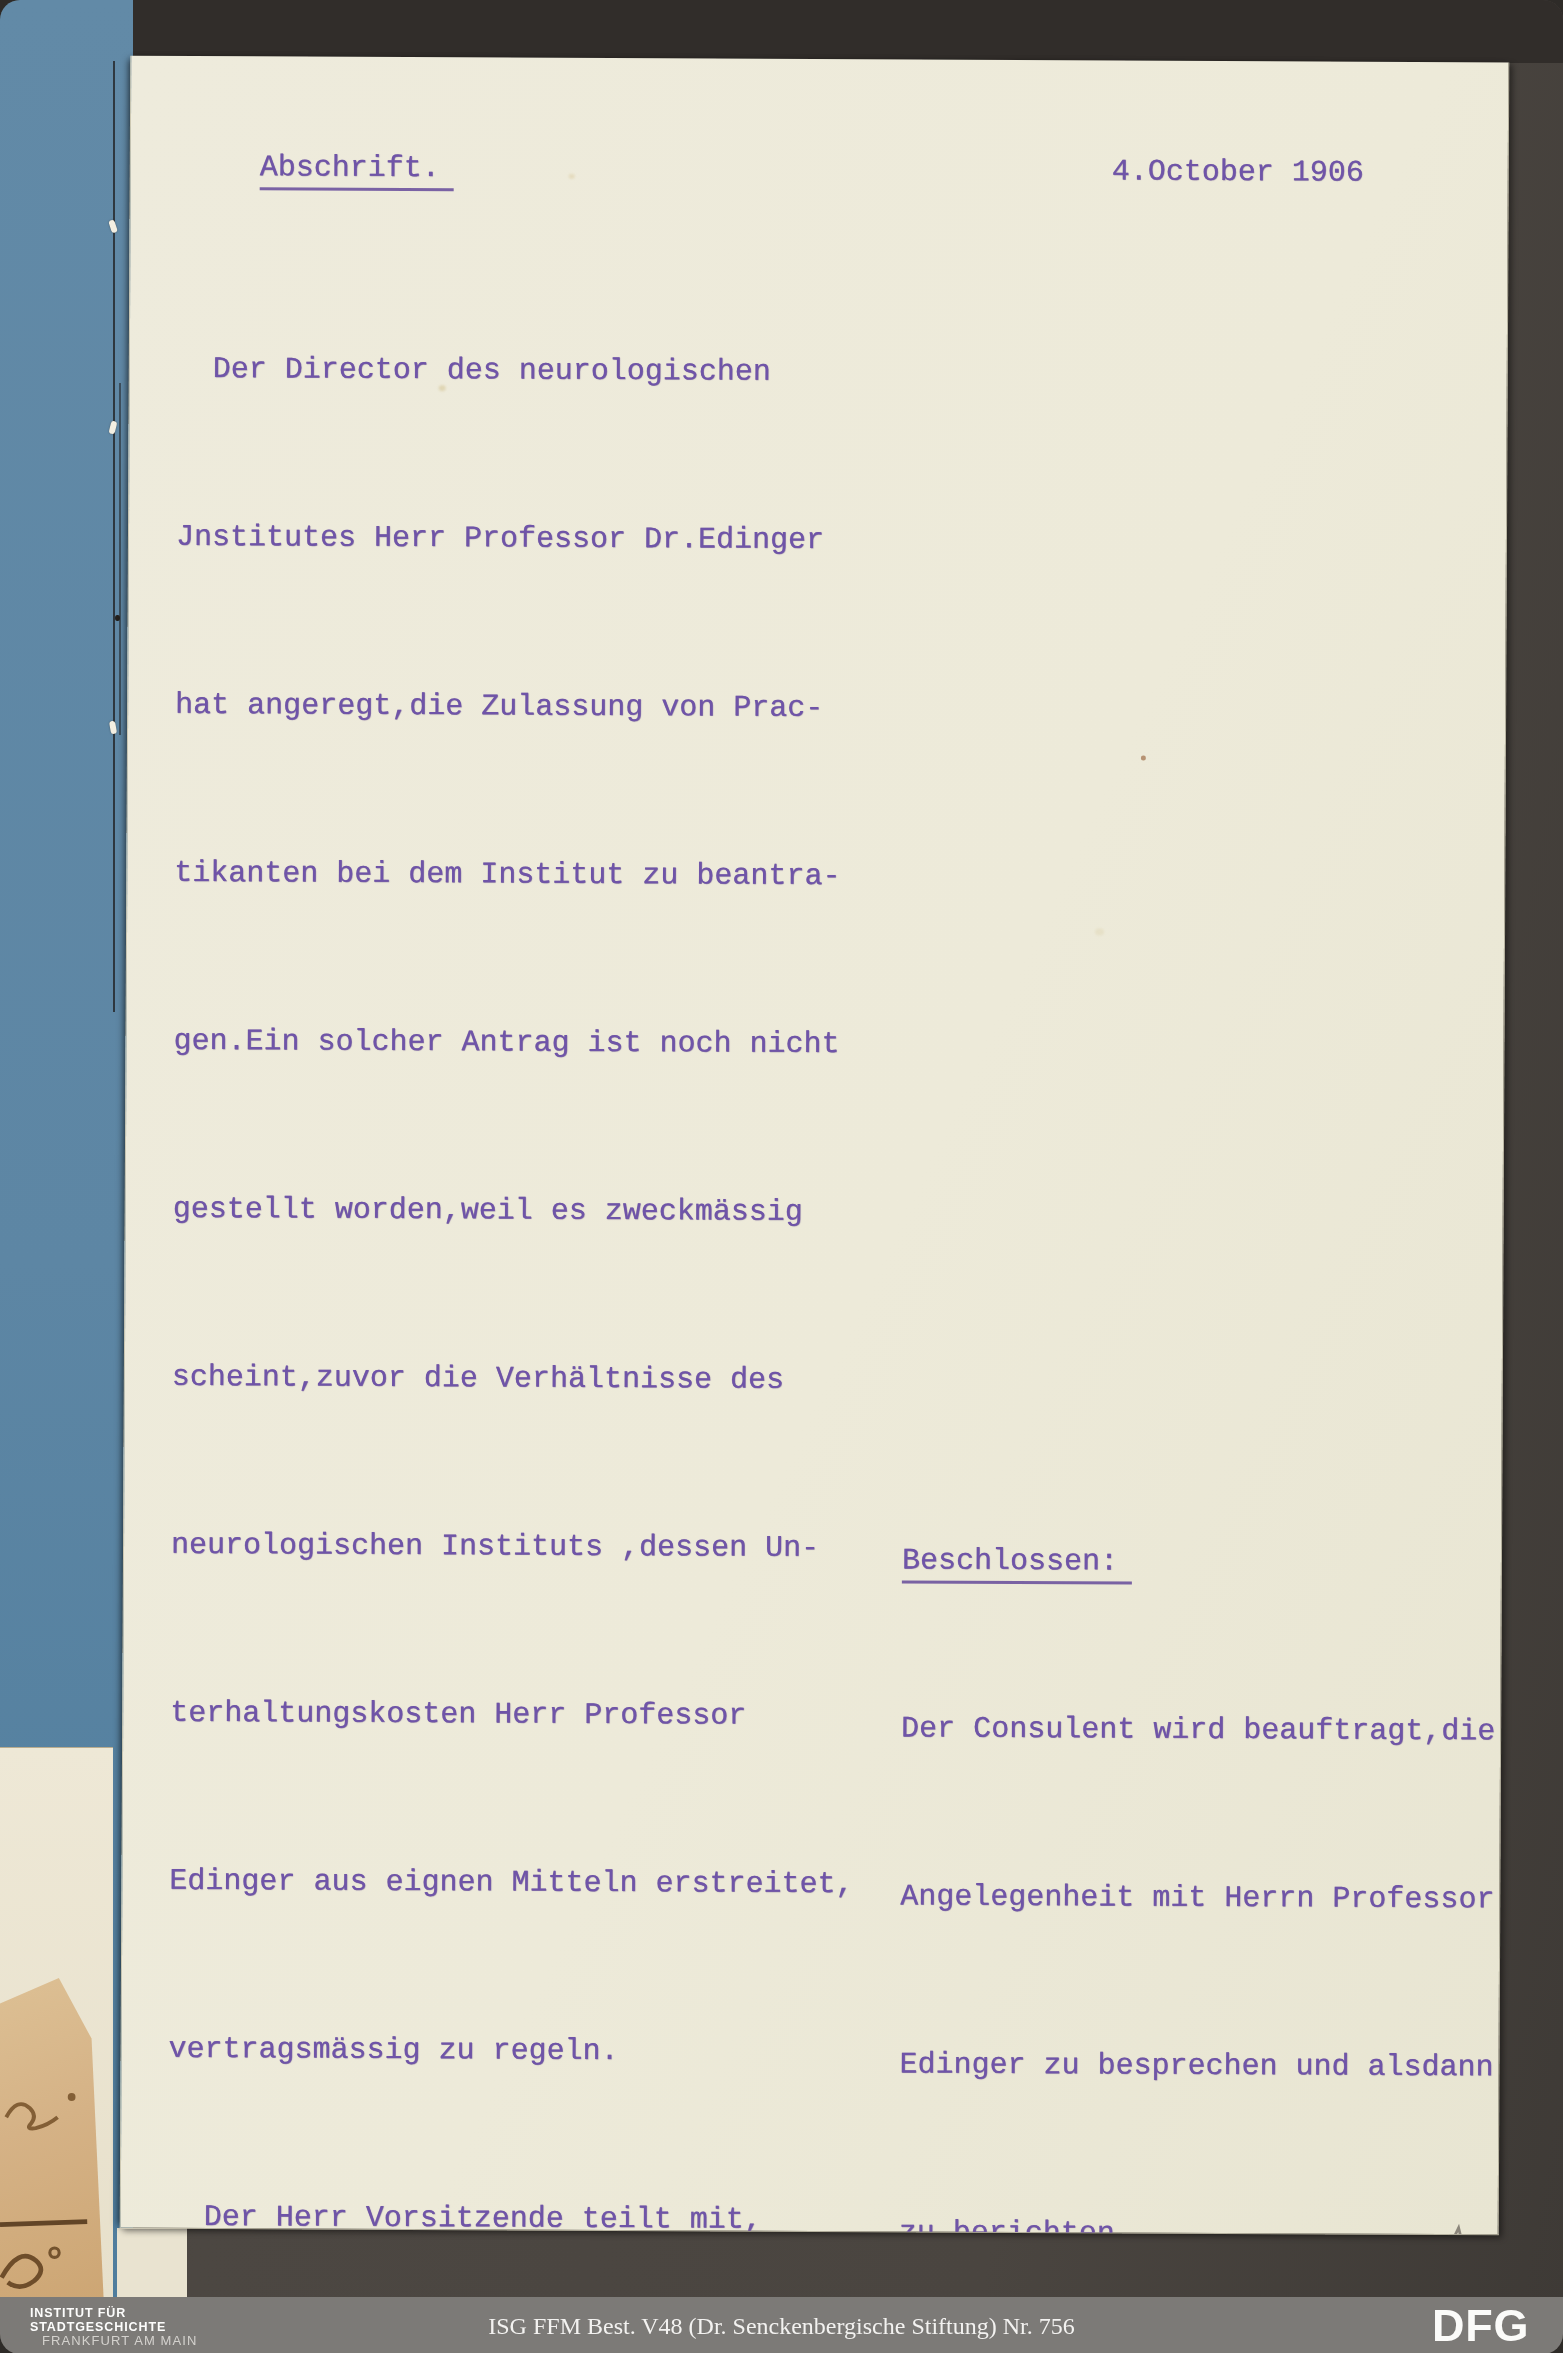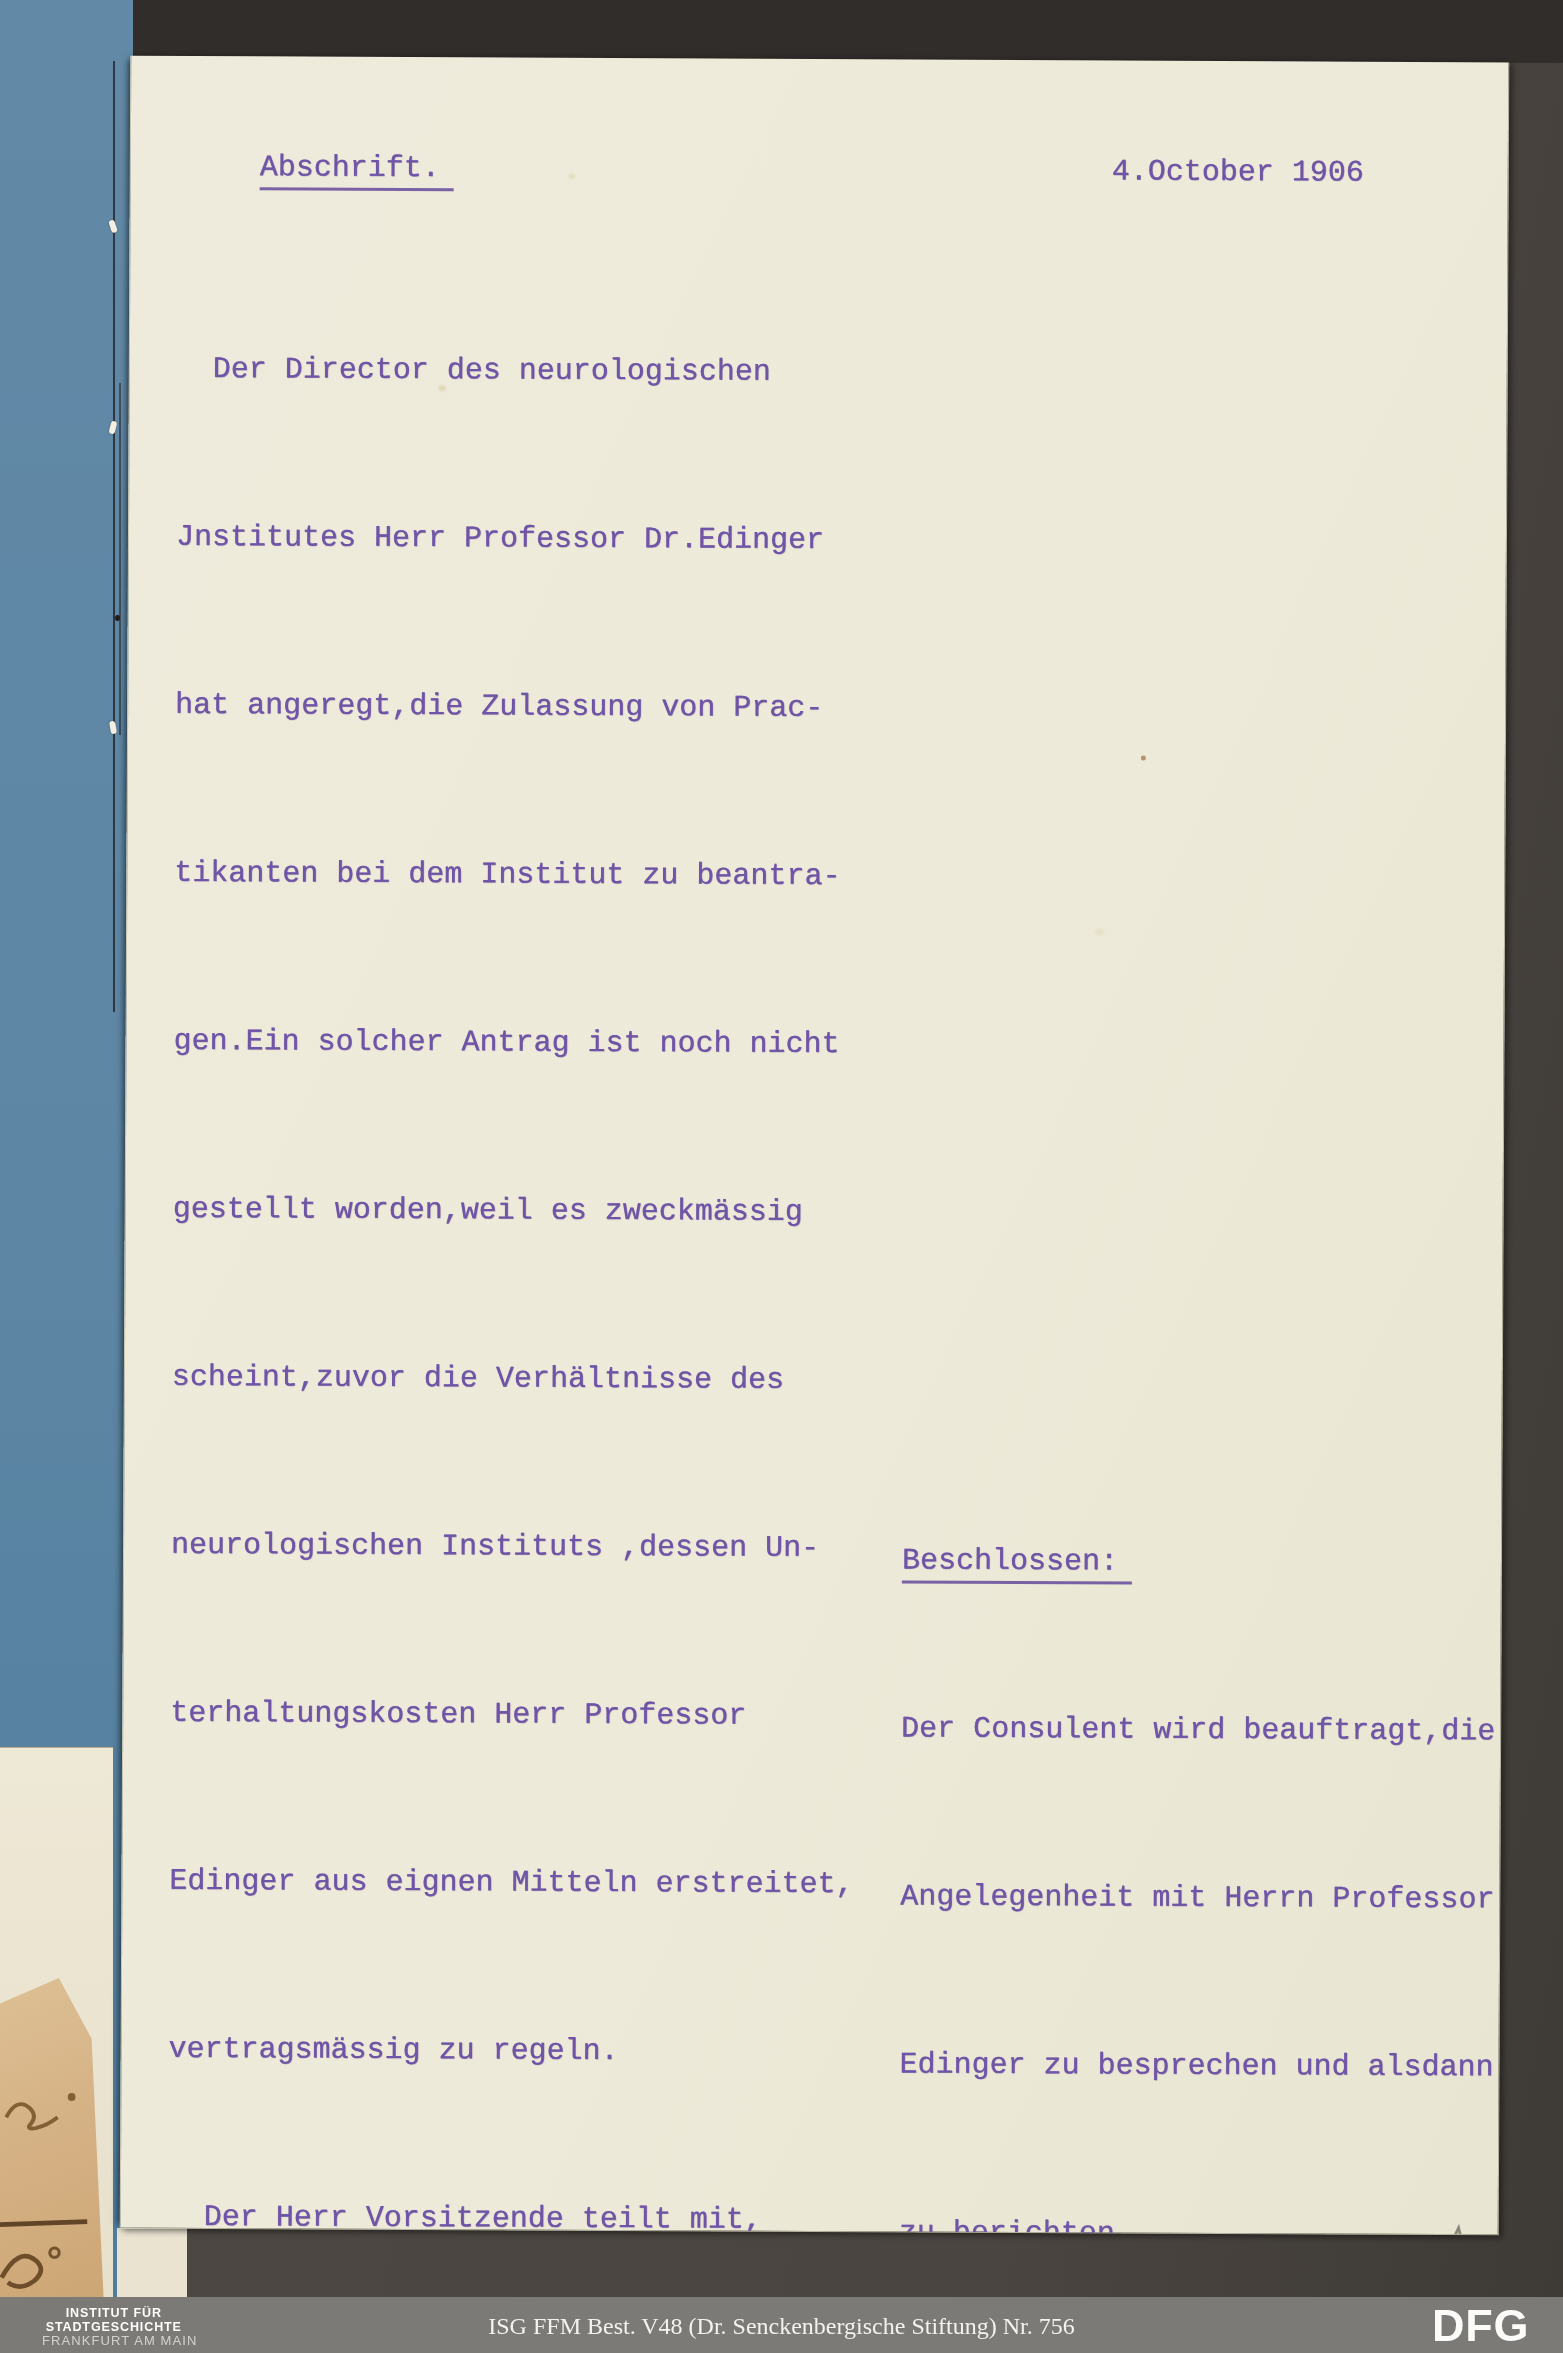--- a/index.html
+++ b/index.html
@@ -1,19 +1,20 @@
 <!DOCTYPE html>
 <html style="font-size:12.5px"><head>
 <meta charset="utf-8">
 <style>
   html,body{margin:0;padding:0;background:#2e2b28;}
   .stage{
     position:relative;width:1563px;height:2354px;overflow:hidden;
     background:linear-gradient(100deg,#3d3935 0%,#4c4742 30%,#4a4540 70%,#3e3a36 100%);
     font-family:"Liberation Sans",sans-serif;
+    border-radius:20px;
   }
   .top-shade{position:absolute;left:125px;top:0;width:1438px;height:63px;background:#312d2a;}
   .blue-strip{
     position:absolute;left:0;top:0;width:133px;height:2297px;
     background:linear-gradient(180deg,#628aa7 0%,#5d86a4 55%,#4f7d9d 100%);
   }
   .underlay-page{
     position:absolute;left:0;top:1747px;width:113px;height:550px;
     background:linear-gradient(180deg,#eee8d6,#e7e0cb);
     border-top:0.8px solid #b9ac8e;
@@ -44,21 +45,21 @@
     text-shadow:0.5px 0.5px 0.7px rgba(80,52,132,.55),-0.2px 0 0.5px rgba(80,52,132,.3);
   }
   .heading{position:absolute;left:129px;top:83px;}
   .date{position:absolute;left:981px;top:83px;}
   .u{border-bottom:3.1px solid rgba(93,64,150,.8);padding-bottom:3.1px;padding-right:14px;}
   .body-block{position:absolute;left:47px;top:173px;}
   .res-head{position:absolute;left:778px;top:1473px;}
   .res-block{position:absolute;left:778px;top:1529px;}
   .stain{position:absolute;border-radius:50%;}
   .pencil-mark{position:absolute;left:1320px;top:2161px;}
-  .footer-bar{position:absolute;left:0;top:2297px;width:1563px;height:57px;background:#7c7a77;text-align:center;}
+  .footer-bar{position:absolute;left:0;top:2297px;width:1563px;height:57px;background:#7c7a77;}
   .isg-logo{position:absolute;left:30px;top:8.6px;color:#fdfdfc;line-height:1.12;}
   .isg-l1,.isg-l2{font-weight:bold;font-size:12.5px;letter-spacing:0.9px;}
   .isg-l3{font-size:13px;letter-spacing:1.1px;color:#d4d2ce;margin-left:12px;}
   .caption{
     position:absolute;left:50%;top:50%;transform:translate(-50%,-50%);
     color:#f3f2f0;font-size:24px;white-space:nowrap;font-family:Liberation Serif, serif;
   }
   .dfg-logo{
     position:absolute;left:1432px;top:3.1px;color:#fbfbf9;
     font-size:45px;font-weight:bold;letter-spacing:0.8px;

